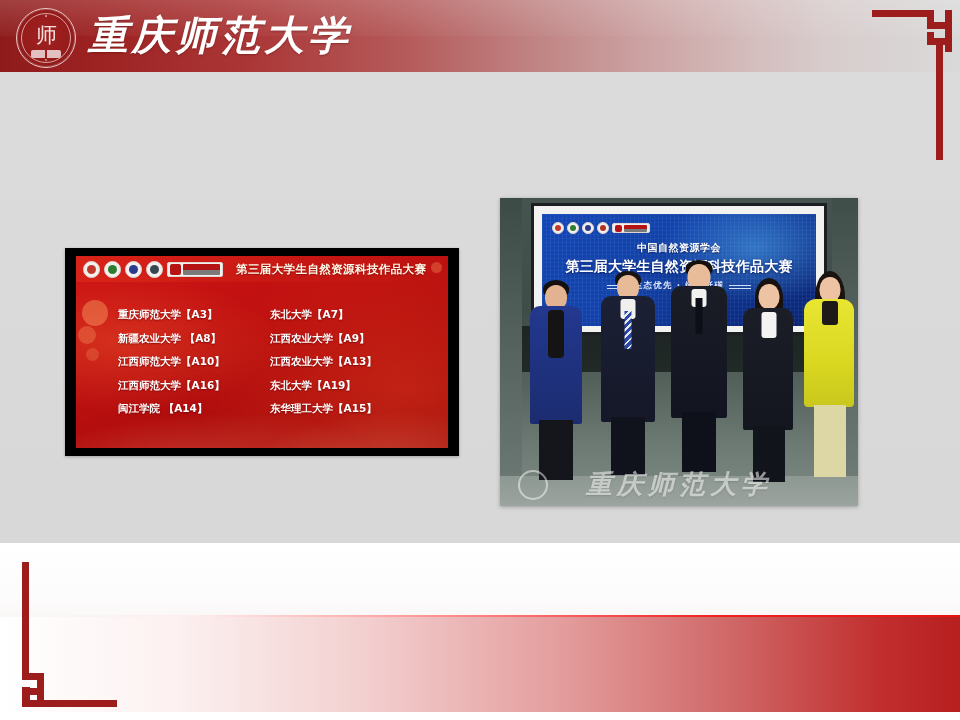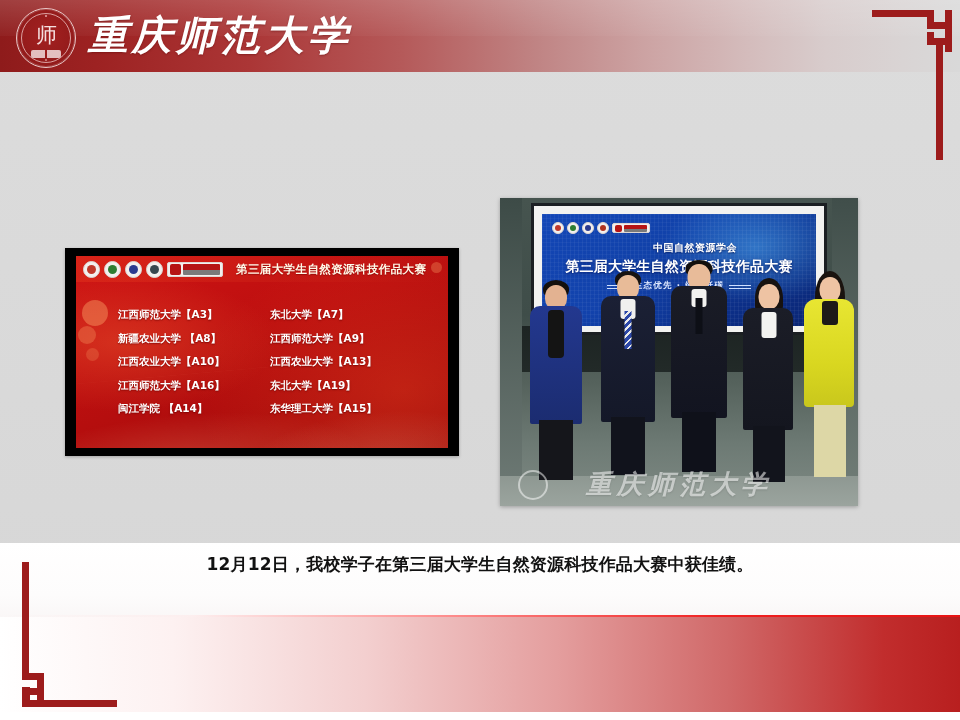--- a/index.html
+++ b/index.html
@@ -189,21 +189,21 @@
     background-image:repeating-linear-gradient(90deg,rgba(255,255,255,.05) 0 1px,transparent 1px 4px),
                      repeating-linear-gradient(180deg,rgba(255,255,255,.04) 0 1px,transparent 1px 4px);
   }
   .screen-logos{display:flex;gap:3px;align-items:center;position:absolute;left:10px;top:8px;}
   .screen-logos .lg{width:10px;height:10px;}
   .screen-logos .lg i{width:6px;height:6px;}
   .screen-logos .lg-rect{width:38px;height:10px;}
   .screen-logos .lg-rect .mk{width:7px;height:7px;}
   .screen-logos .lg-rect .bars{height:7px;background:linear-gradient(180deg,#b61414 0 4px,#7a7a7a 4px 7px);}
   .sc-org{
-    position:absolute;left:16px;top:27px;width:100%;text-align:center;color:#ffffff;
+    position:absolute;left:0;top:27px;width:100%;text-align:center;color:#ffffff;
     font-size:10px;font-weight:700;font-family:"DejaVu Sans","Liberation Sans",sans-serif;
     text-shadow:0 1px 2px rgba(0,20,80,.8);letter-spacing:.5px;
   }
   .sc-title{
     position:absolute;left:0;top:44px;width:100%;text-align:center;color:#ffffff;
     font-size:14px;font-weight:700;font-family:"DejaVu Sans","Liberation Sans",sans-serif;
     text-shadow:0 1px 3px rgba(0,20,90,.85);letter-spacing:.2px;
   }
   .sc-slogan{
     position:absolute;left:0;top:66px;width:100%;text-align:center;color:#dfe9ff;
@@ -310,25 +310,25 @@
             </span>
           <span class="lg-rect">
             <span class="mk"></span>
               <span class="bars"></span>
           </span>
         </div>
         <div class="award-title">第三届大学生自然资源科技作品大赛</div>
       </div>
 
       <div class="award-list">
-        <span>江西师范大学【A3】</span>
+        <span>重庆师范大学【A3】</span>
         <span>东北大学【A7】</span>
         <span>新疆农业大学 【A8】</span>
-        <span>江西师范大学【A9】</span>
-        <span>江西农业大学【A10】</span>
+        <span>江西农业大学【A9】</span>
+        <span>江西师范大学【A10】</span>
         <span>江西农业大学【A13】</span>
         <span>江西师范大学【A16】</span>
         <span>东北大学【A19】</span>
         <span>闽江学院 【A14】</span>
         <span>东华理工大学【A15】</span>
       </div>
 
     </div>
   </div>
 
@@ -408,15 +408,14 @@
       <div class="p-head" style="top:6px;width:21px;height:25px;background:#eec3a3;"></div>
       <div class="p-body" style="left:2px;width:50px;height:108px;top:28px;background:linear-gradient(180deg,#e8e632,#d9d720 60%,#c9c71c);border-radius:12px 12px 4px 4px;"></div>
       <div class="p-shirt" style="top:30px;width:16px;height:24px;background:#1d1a18;border-radius:3px;"></div>
       <div class="p-legs" style="top:134px;width:32px;height:72px;background:#ddd7a6;"></div>
     </div>
 
     <div class="wm-seal"></div>
     <div class="watermark">重庆师范大学</div>
   </div>
 
-  <div class="caption">12月12日，我校学子在第三届大学生自然资源科技作品大赛中获佳绩。</div>
 
 </div>
 
 </body></html>

